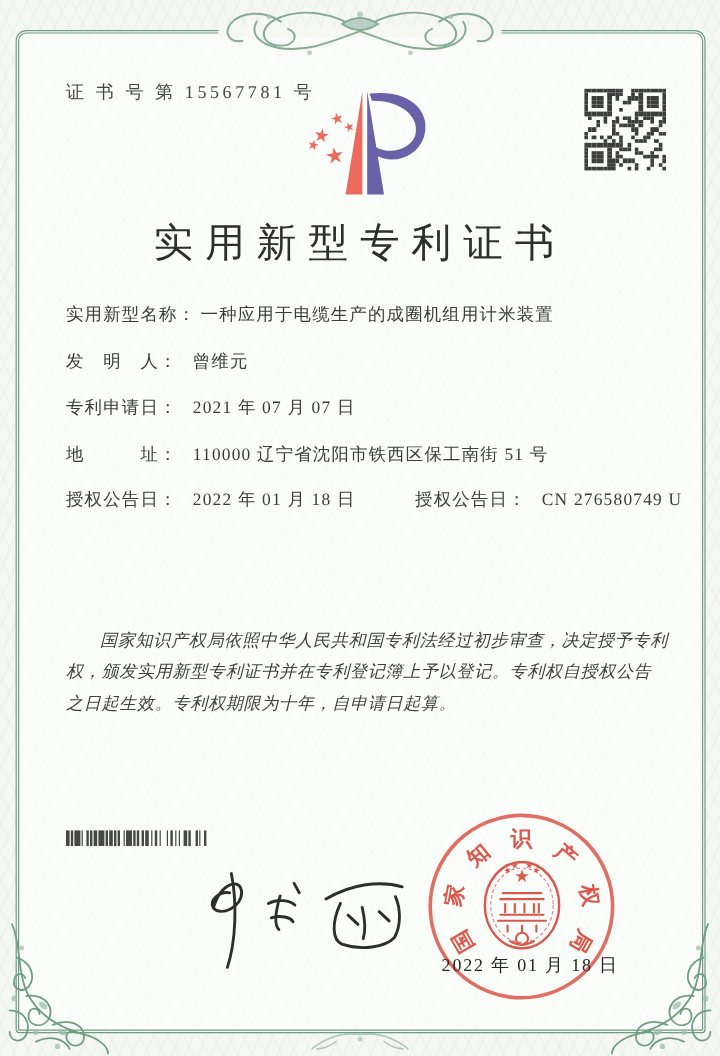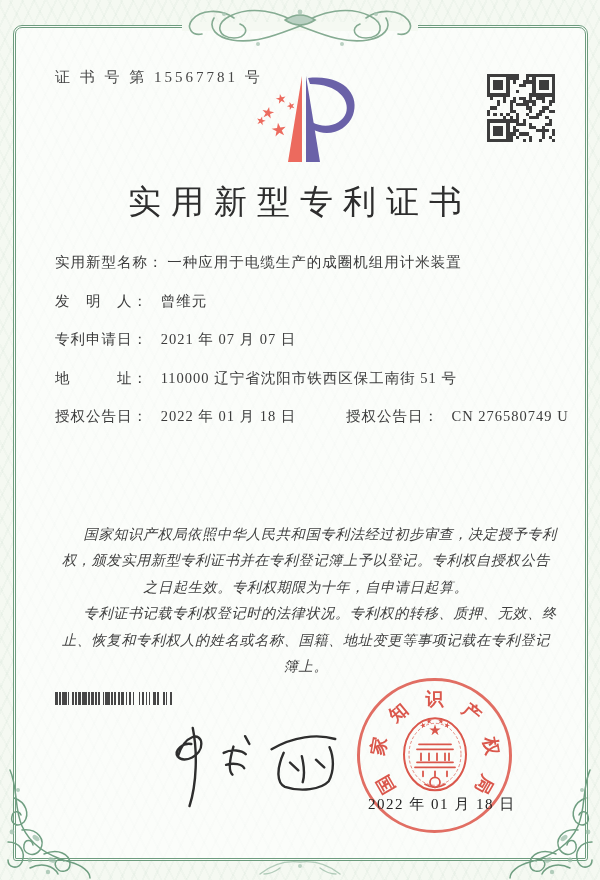--- a/index.html
+++ b/index.html
@@ -27,21 +27,21 @@
   .qr{position:absolute;left:487px;top:74px;width:68px;height:68px;z-index:4;display:grid;grid-template-columns:repeat(21,1fr);grid-template-rows:repeat(21,1fr);}
   .qr div{background:transparent;}
   .qr div.m{background:#3d3d3d;}
   .title{position:absolute;left:0;top:180px;width:100%;text-align:center;font-size:33px;font-weight:400;letter-spacing:10px;color:#2e2e2e;z-index:4;}
   .fields{position:absolute;left:55px;top:253px;right:38px;z-index:4;font-size:14.5px;color:#3c3c3c;}
   .frow{height:38.5px;white-space:nowrap;}
   .flabel{display:inline-block;min-width:102px;letter-spacing:1px;}
   .fvalue{letter-spacing:1px;}
   .grantrow .flabel2{margin-left:46px;}
   .paras{position:absolute;left:55px;top:521px;width:502px;z-index:4;font-size:14.2px;line-height:26.4px;font-style:italic;color:#3f3f3f;letter-spacing:.6px;}
-  .paras p{margin:0;text-indent:2em;text-align:center;}
+  .paras p{margin:0;text-indent:2em;}
   .barcode{position:absolute;left:55px;top:692px;height:13px;z-index:4;font-size:0;}
   .barcode i{display:inline-block;height:13px;background:#474747;margin-right:0;}
   .barcode s{display:inline-block;height:13px;}
   .director{position:absolute;left:55px;top:733px;z-index:4;font-size:16.5px;line-height:31px;color:#2f2f2f;font-family:"Liberation Sans","DejaVu Sans",sans-serif;}
   .signature{position:absolute;left:150px;top:712px;z-index:5;}
   .seal{position:absolute;left:357px;top:678px;width:149px;height:149px;border-radius:50%;
     border:3.5px solid rgba(220,82,70,.88);z-index:4;opacity:.95;}
   .seal .sc{position:absolute;left:50%;top:50%;width:20px;height:20px;margin:-10px 0 0 -10px;
     font-size:18px;font-weight:700;color:#d94f43;text-align:center;line-height:20px;}
   .seal .emblem{position:absolute;left:50%;top:50%;transform:translate(-50%,-52%);}
@@ -611,21 +611,20 @@
     <div class="frow grantrow">
       <span class="flabel">授权公告日：</span>
       <span class="fvalue">2022 年 01 月 18 日</span>
       <span class="flabel flabel2">授权公告日：</span>
       <span class="fvalue">CN 276580749 U</span>
     </div>
   </div>
 
   <div class="paras">
     <p>国家知识产权局依照中华人民共和国专利法经过初步审查，决定授予专利权，颁发实用新型专利证书并在专利登记簿上予以登记。专利权自授权公告之日起生效。专利权期限为十年，自申请日起算。</p>
-    <p>专利证书记载专利权登记时的法律状况。专利权的转移、质押、无效、终止、恢复和专利权人的姓名或名称、国籍、地址变更等事项记载在专利登记簿上。</p>
   </div>
 
   <div class="barcode" id="barcode"><i style="width: 2.9px;"></i><s style="width: 1.45px;"></s><i style="width: 1.45px;"></i><s style="width: 1.45px;"></s><i style="width: 4.35px;"></i><s style="width: 1.45px;"></s><i style="width: 1.45px;"></i><s style="width: 2.9px;"></s><i style="width: 1.45px;"></i><s style="width: 1.45px;"></s><i style="width: 1.45px;"></i><s style="width: 1.45px;"></s><i style="width: 2.9px;"></i><s style="width: 1.45px;"></s><i style="width: 4.35px;"></i><s style="width: 1.45px;"></s><i style="width: 1.45px;"></i><s style="width: 1.45px;"></s><i style="width: 2.9px;"></i><s style="width: 1.45px;"></s><i style="width: 1.45px;"></i><s style="width: 1.45px;"></s><i style="width: 1.45px;"></i><s style="width: 2.9px;"></s><i style="width: 1.45px;"></i><s style="width: 1.45px;"></s><i style="width: 4.35px;"></i><s style="width: 1.45px;"></s><i style="width: 1.45px;"></i><s style="width: 1.45px;"></s><i style="width: 1.45px;"></i><s style="width: 2.9px;"></s><i style="width: 1.45px;"></i><s style="width: 1.45px;"></s><i style="width: 2.9px;"></i><s style="width: 1.45px;"></s><i style="width: 1.45px;"></i><s style="width: 1.45px;"></s><i style="width: 2.9px;"></i><s style="width: 1.45px;"></s><i style="width: 1.45px;"></i><s style="width: 4.35px;"></s><i style="width: 1.45px;"></i><s style="width: 1.45px;"></s><i style="width: 2.9px;"></i><s style="width: 1.45px;"></s><i style="width: 1.45px;"></i><s style="width: 1.45px;"></s><i style="width: 1.45px;"></i><s style="width: 2.9px;"></s><i style="width: 2.9px;"></i><s style="width: 1.45px;"></s><i style="width: 1.45px;"></i><s style="width: 4.35px;"></s><i style="width: 1.45px;"></i><s style="width: 1.45px;"></s><i style="width: 1.45px;"></i><s style="width: 2.9px;"></s><i style="width: 1.45px;"></i><s style="width: 1.45px;"></s></div>
 
 
   <svg class="signature" width="205" height="100" viewBox="0 0 205 100">
     <g stroke="#2e2e2e" stroke-width="2.4" fill="none" stroke-linecap="round" stroke-linejoin="round" transform="rotate(-2 100 50)">
       <path d="M28,42 C36,20 52,18 52,30 C52,42 34,50 28,42 C24,36 34,28 42,30"></path>
       <path d="M44,14 C48,38 46,70 38,92"></path>
       <path d="M84,34 C80,46 78,58 82,62 M74,40 C82,36 92,38 96,42 M76,52 C84,50 92,52 94,56 M96,24 l4,8"></path>

